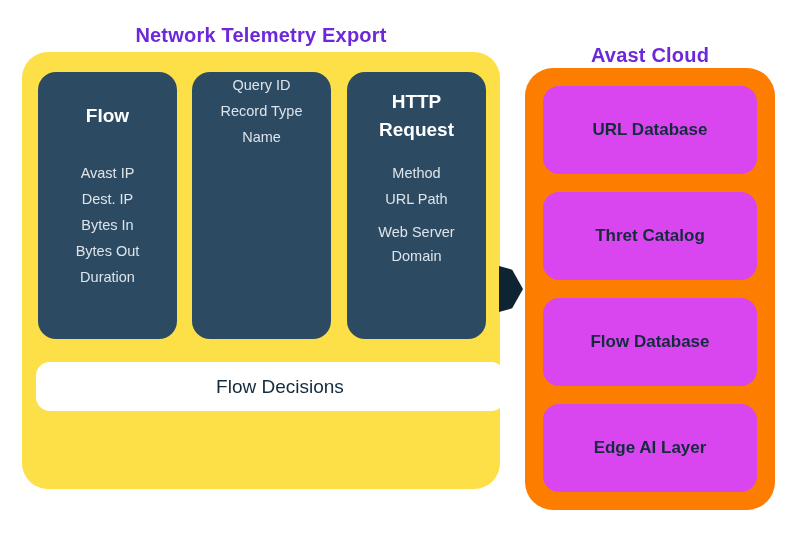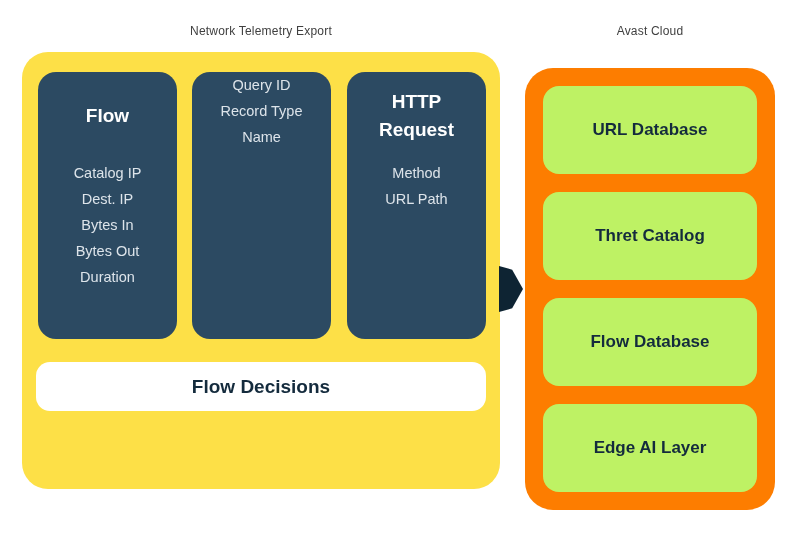--- a/index.html
+++ b/index.html
@@ -6,28 +6,28 @@
   body {
     width: 800px; height: 534px;
     background: #ffffff;
     font-family: "Liberation Sans", sans-serif;
     position: relative;
     overflow: hidden;
   }
   .section-title {
     position: absolute;
     top: 24px;
-    font-size: 12px;
-    font-weight: normal;
-    color: #404040;
+    font-size: 20px;
+    font-weight: bold;
+    color: #6d28d9;
     text-align: center;
     letter-spacing: 0.2px;
   }
   #telemetry-title { left: 22px; width: 478px; }
-  #cloud-title { left: 525px; width: 250px; }
+  #cloud-title { left: 525px; width: 250px; margin-top: 20px; }
 
   .telemetry-panel {
     position: absolute;
     left: 22px; top: 52px;
     width: 478px; height: 437px;
     background: #fde047;
     border-radius: 26px;
   }
   .data-card {
     position: absolute;
@@ -54,21 +54,21 @@
   }
   .item { display: block; }
   .item.gap-top { margin-top: 8px; line-height: 24px; }
 
   .white-bar {
     position: absolute;
     left: 14px; width: 450px; height: 49px;
     background: #ffffff;
     border-radius: 14px;
     display: flex; align-items: center; justify-content: center;
-    font-size: 19px; font-weight: bold; color: #142B3D;
+    font-size: 19px; font-weight: normal; color: #142B3D; padding-left: 19px;
   }
   #bar-flow-decisions { top: 310px; }
   #bar-database-sync { top: 377px; }
 
   .arrow-connector {
     position: absolute;
     left: 499px; top: 266px;
     width: 24px; height: 46px;
     background: #0E2433;
     clip-path: polygon(0 0, 55% 8%, 100% 50%, 55% 92%, 0 100%);
@@ -79,59 +79,60 @@
     left: 525px; top: 68px;
     width: 250px; height: 442px;
     background: #FD7D00;
     border-radius: 28px;
     box-sizing: border-box;
     padding: 18px;
     display: flex; flex-direction: column; gap: 18px;
   }
   .cloud-card {
     flex: 1;
-    background: #bef264;
+    background: #d946ef;
     border-radius: 16px;
     display: flex; align-items: center; justify-content: center;
     font-size: 17px; font-weight: bold; color: #142B3D;
   }
 </style>
 </head>
 <body>
 
 <div class="section-title" id="telemetry-title">Network Telemetry Export</div>
 
 <div class="section-title" id="cloud-title">Avast Cloud</div>
 
 <div class="telemetry-panel">
 
   <div class="data-card c0">
     <div class="card-title">Flow</div>
     <div class="card-items">
-      <span class="item">Catalog IP</span>
+      <span class="item">Avast IP</span>
       <span class="item">Dest. IP</span>
       <span class="item">Bytes In</span>
       <span class="item">Bytes Out</span>
       <span class="item">Duration</span>
     </div>
   </div>
 
   <div class="data-card c1">
     <div class="card-items">
       <span class="item">Query ID</span>
       <span class="item">Record Type</span>
       <span class="item">Name</span>
     </div>
   </div>
 
   <div class="data-card c2">
     <div class="card-title">HTTP Request</div>
     <div class="card-items">
       <span class="item">Method</span>
       <span class="item">URL Path</span>
+      <span class="item gap-top">Web Server Domain</span>
     </div>
   </div>
 
   <div class="white-bar" id="bar-flow-decisions">Flow Decisions</div>
 
 
 </div>
 
 <div class="arrow-connector"></div>
 

